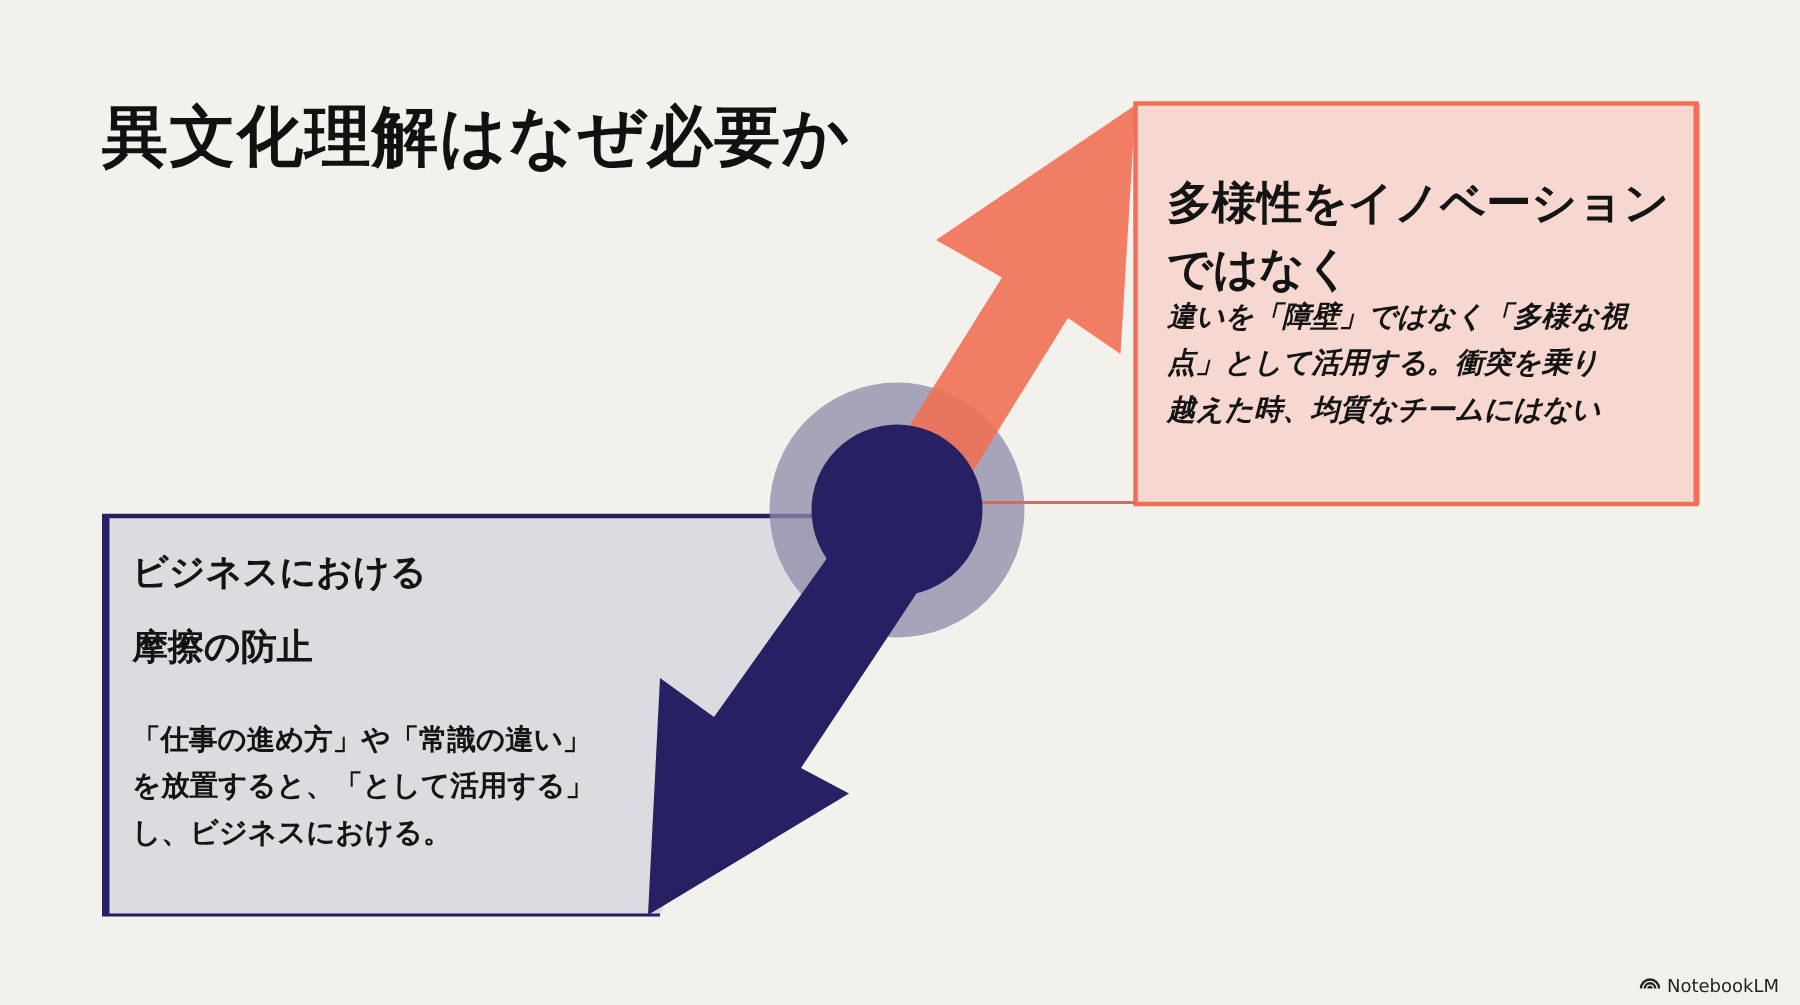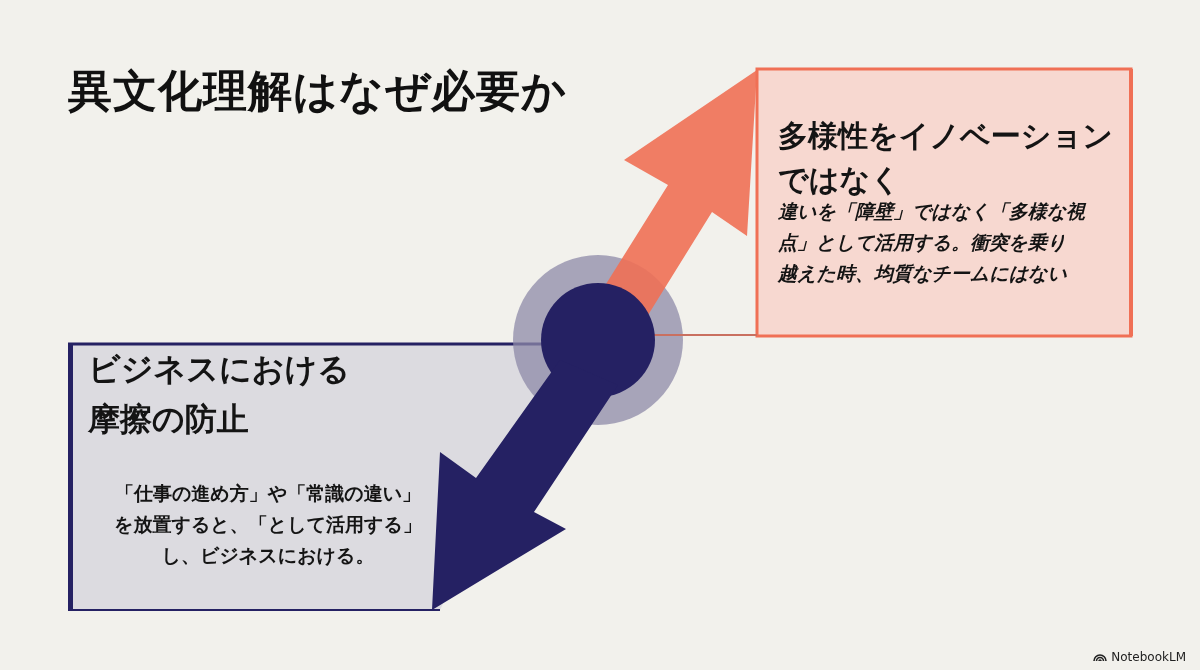--- a/index.html
+++ b/index.html
@@ -2,23 +2,23 @@
 <html><head>
 <meta charset="utf-8">
 <style>
   html,body{margin:0;padding:0;}
   body{width:1200px;height:670px;background:#f2f1ec;position:relative;overflow:hidden;font-family:"DejaVu Sans","Liberation Sans",sans-serif;}
   .title{position:absolute;left:68px;top:62px;font-size:44px;font-weight:bold;color:#111;letter-spacing:1px;}
   svg.diagram{position:absolute;left:0;top:0;}
   .box-text{position:absolute;color:#141414;font-weight:bold;}
   .orange-head{left:778px;top:100px;width:350px;font-size:30px;line-height:44px;margin-top:14px;}
   .orange-body{left:778px;top:196px;width:350px;font-size:19px;line-height:31px;font-style:italic;}
-  .navy-head{left:88px;top:344px;width:340px;font-size:32px;line-height:50px;}
-  .navy-body{left:88px;top:478px;width:360px;font-size:19px;line-height:31px;text-align:center;}
-  .footer{position:absolute;right:14px;bottom:6px;font-size:12px;color:#222;display:flex;align-items:center;gap:4px;}
+  .navy-head{left:88px;top:356px;width:340px;font-size:24px;line-height:50px;}
+  .navy-body{left:88px;top:478px;width:360px;font-size:19px;line-height:31px;}
+  .footer{position:absolute;right:14px;bottom:6px;font-size:12px;color:#222;display:flex;gap:4px;}
   .footer svg{display:block;}
 </style>
 </head>
 <body>
 
 <div class="title">異文化理解はなぜ必要か</div>
 
 <svg class="diagram" width="1200" height="670" viewBox="0 0 1200 670">
 
   <g>

